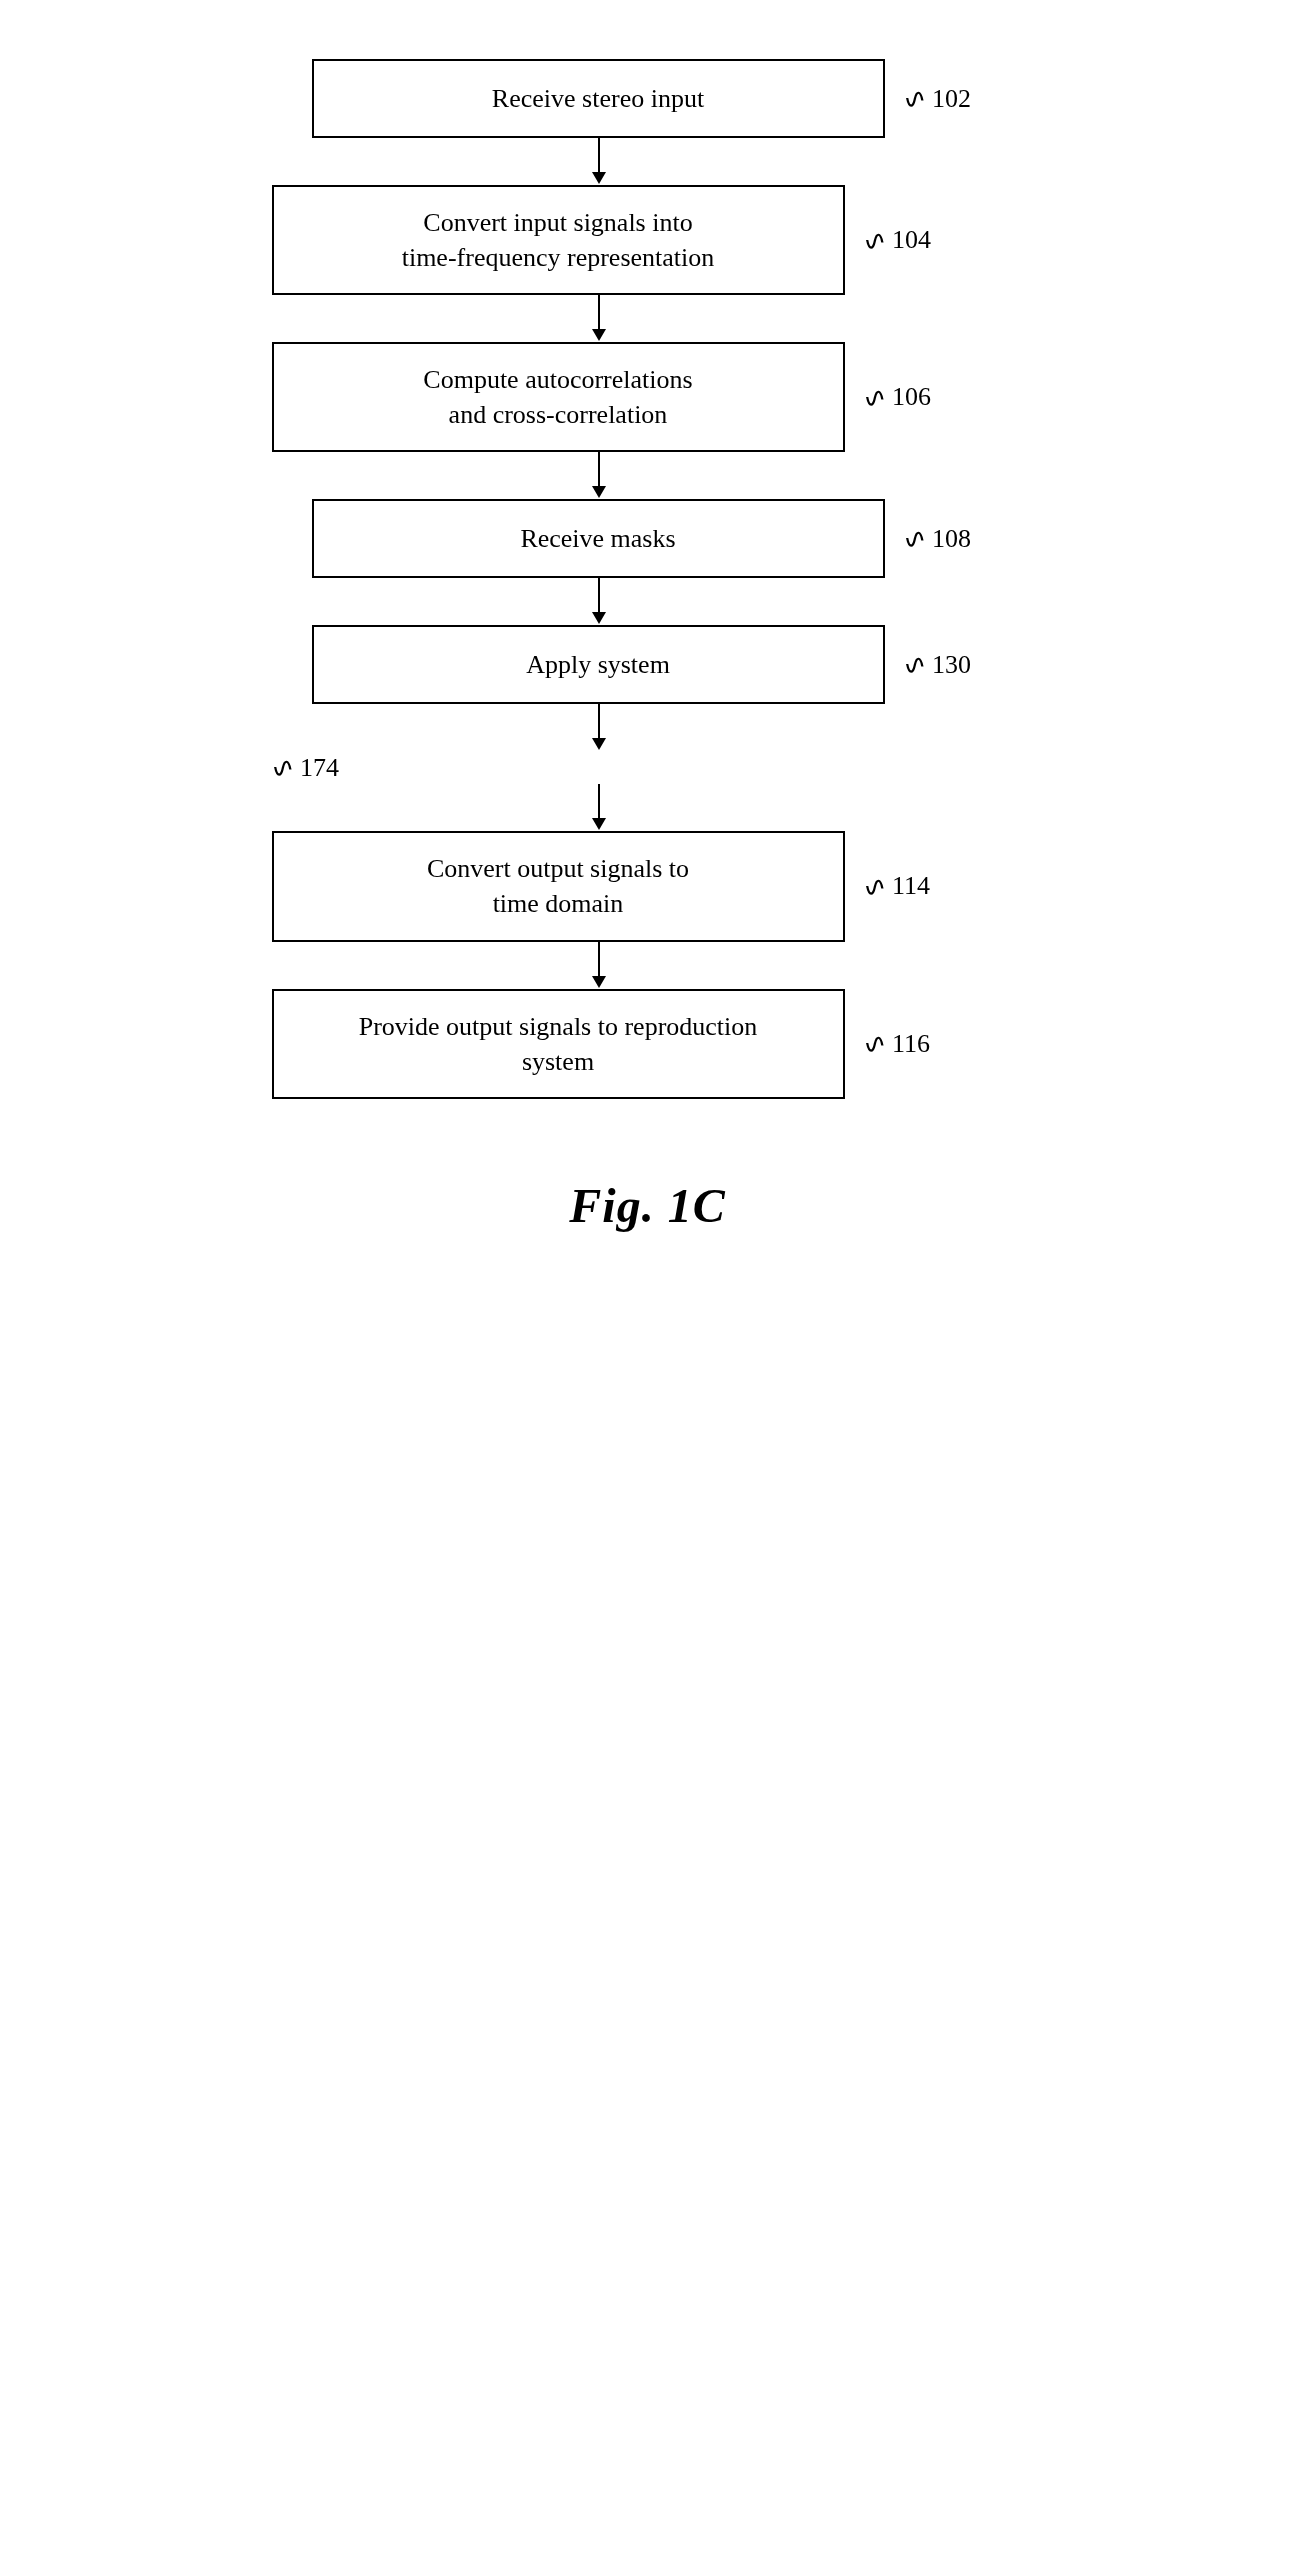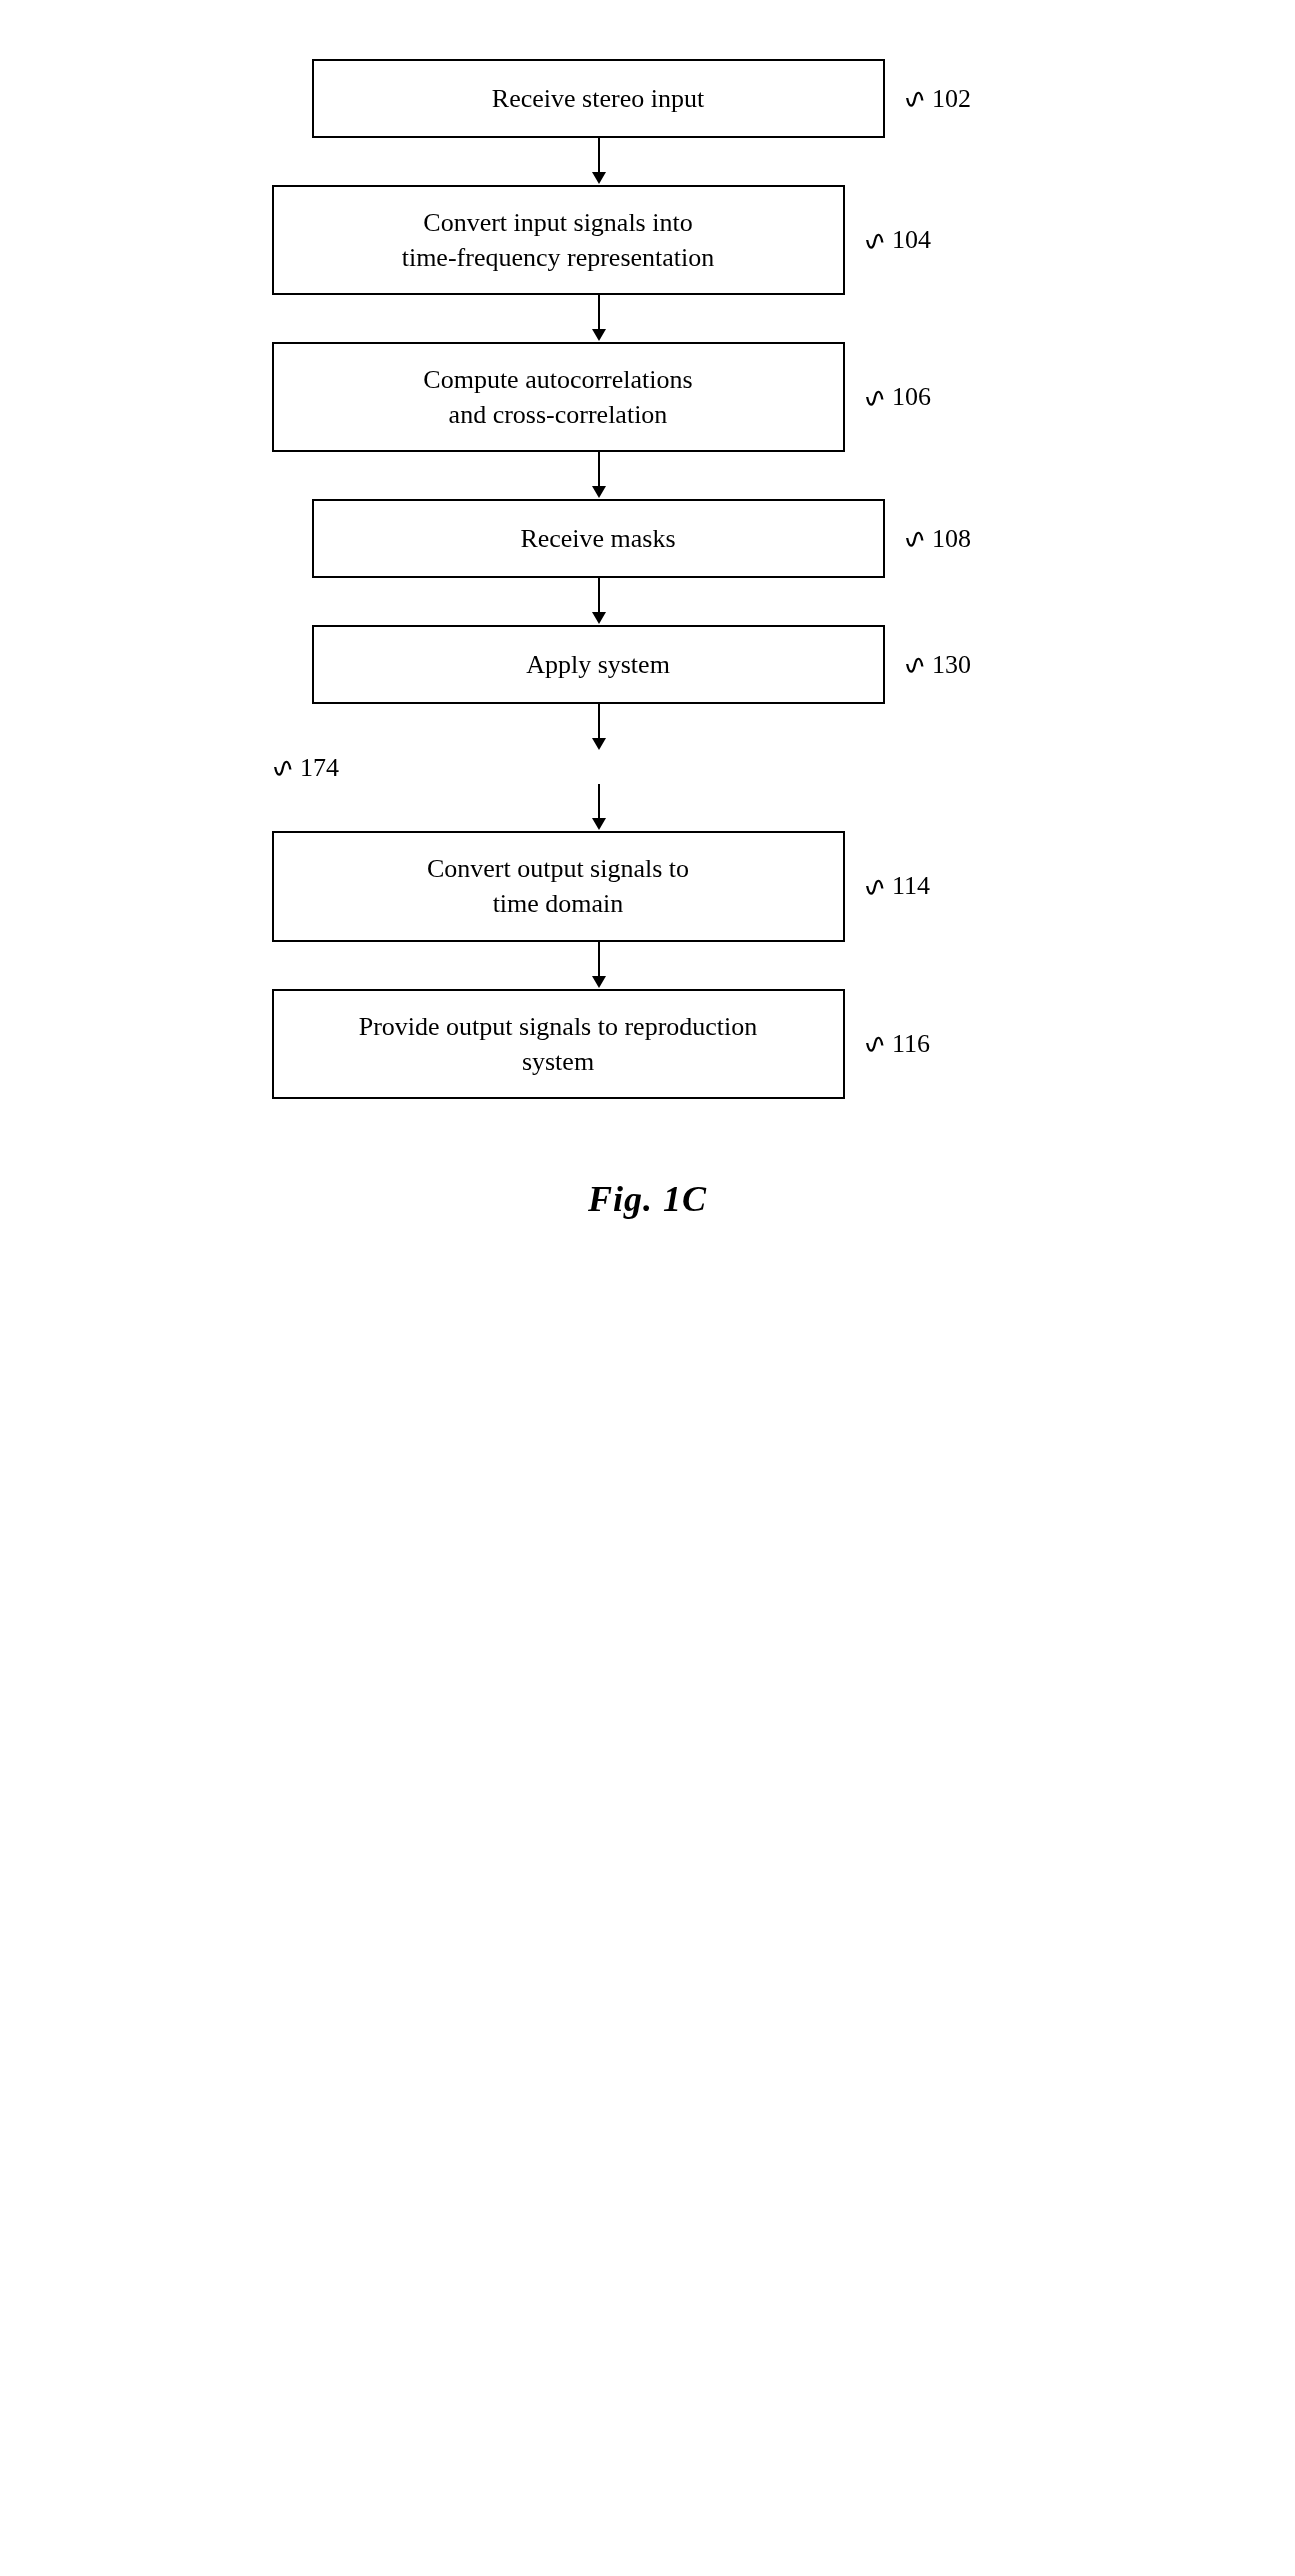--- a/index.html
+++ b/index.html
@@ -100,21 +100,21 @@
       border-left: 7px solid transparent;
       border-right: 7px solid transparent;
       border-top: 12px solid #000;
       position: absolute;
       left: calc(59px + 287px - 7px);
       top: 34px;
     }
 
     .figure-label {
       margin-top: 79px;
-      font-size: 36px;
+      font-size: 48px;
       font-style: italic;
       font-weight: bold;
       letter-spacing: 1px;
     }
   </style>
 </head>
 <body>
 
 <div class="diagram-container">
 

